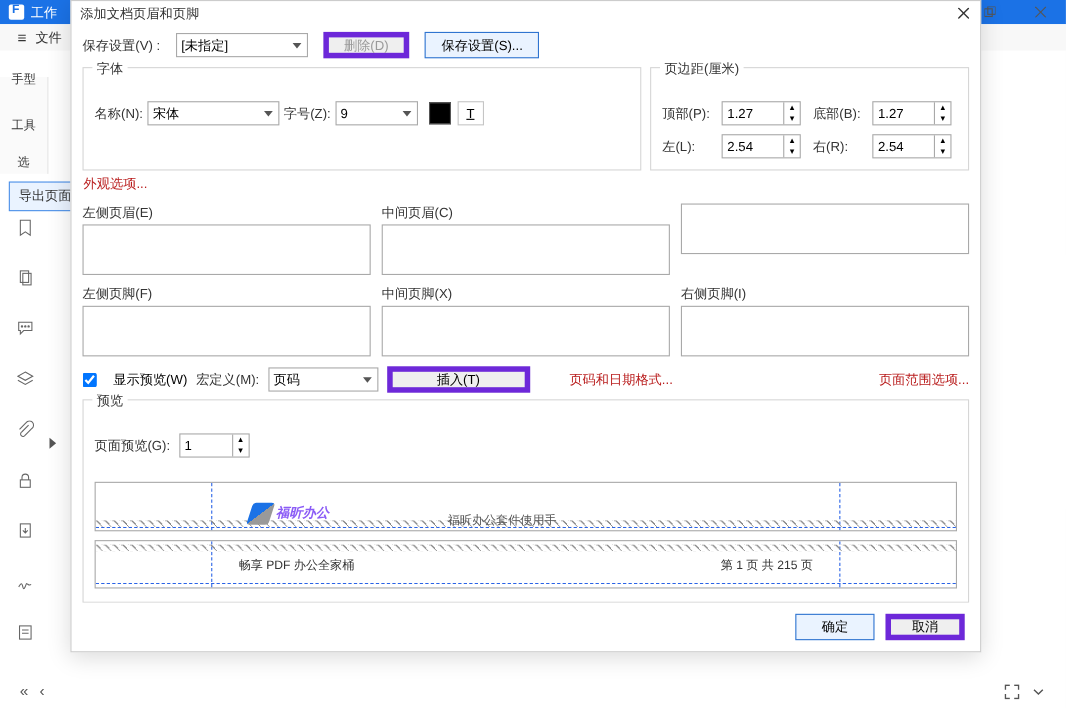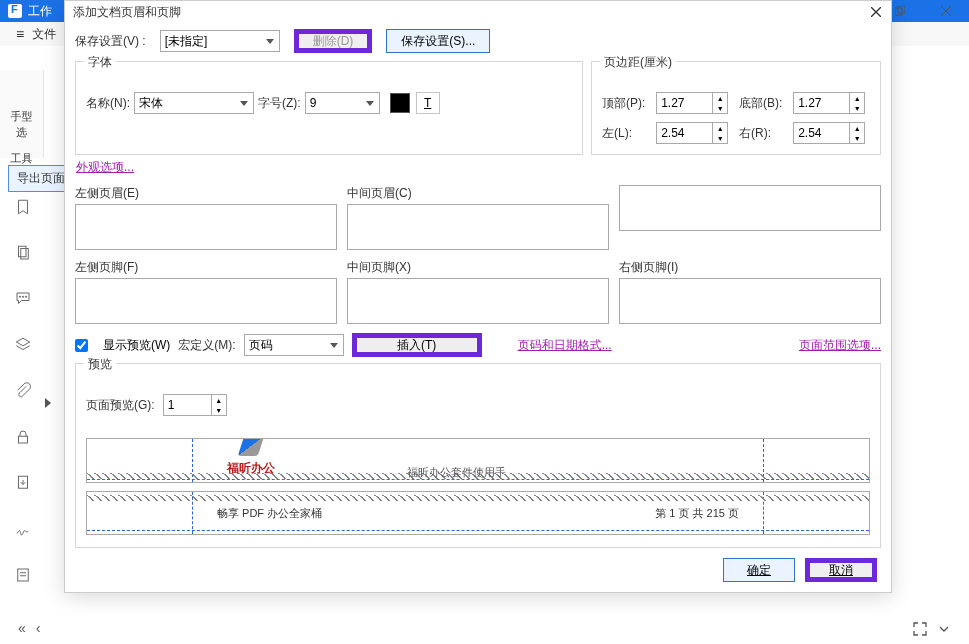--- a/index.html
+++ b/index.html
@@ -9,21 +9,21 @@
     .app-bg { position: absolute; inset: 0; background: #fff; }
     .app-titlebar { position: absolute; top: 0; left: 0; right: 0; height: 22px; background: #1b72e6; color: #fff; display: flex; align-items: center; padding-left: 8px; }
     .app-titlebar .f-icon { width: 14px; height: 14px; background: #fff; margin-right: 6px; display: inline-block; border-radius:2px; position:relative;}
     .app-titlebar .f-icon::before { content:"F"; position:absolute; left:3px; top:-1px; color:#1b72e6; font-weight:bold; font-size:11px;}
     .app-wincontrols { position: absolute; right: 0; top: 0; display: flex; }
     .app-wincontrol { width: 46px; height: 22px; display: flex; align-items: center; justify-content: center; color: #555; }
     .app-wincontrol svg { width: 10px; height: 10px; stroke: #555; stroke-width: 1; fill: none; }
     .app-menubar { position: absolute; top: 22px; left: 0; right: 0; height: 24px; background: #f8f8f8; display: flex; align-items: center; padding-left: 16px; color: #333; }
     .app-menubar .menu-icon { margin-right: 8px; font-size: 14px; }
     .app-lefttool { position: absolute; left: 0; top: 70px; width: 44px; background: #fafafa; border-right: 1px solid #e5e5e5; padding-top: 10px; display: flex; flex-direction: column; align-items: center; }
-    .tool-btn { width: 36px; height: 40px; display: flex; flex-direction: column; align-items: center; justify-content: space-between; color: #333; margin-bottom: 4px; cursor: pointer; gap: 28px; }
+    .tool-btn { width: 36px; height: 40px; display: flex; flex-direction: column; align-items: center; justify-content: flex-end; color: #333; margin-bottom: 4px; cursor: pointer; gap: 28px; }
     .tool-btn svg { width: 20px; height: 20px; stroke: #333; fill: none; stroke-width: 1.3; }
     .tool-label { font-size: 11px; margin-top: 2px; line-height: 1.1; text-align: center; }
     .side-icons { position: absolute; left: 0; top: 195px; width: 36px; display: flex; flex-direction: column; align-items: center; gap: 22px; padding-left: 10px; }
     .side-icons .si { width: 24px; height: 24px; display: flex; align-items: center; justify-content: center; cursor: pointer; }
     .side-icons svg { width: 18px; height: 18px; stroke: #666; fill: none; stroke-width: 1.3; }
     .bg-tab { position: absolute; left: 8px; top: 165px; padding: 4px 8px; border: 1px solid #4b8fe8; background: #eaf3ff; color: #333; font-size: 12px; }
     .bottom-arrows { position:absolute; bottom:8px; left:18px; display:flex; gap:10px; align-items:center;}
     .bottom-arrows span { font-size:14px; color:#555;}
     .bottom-expand { position:absolute; bottom:8px; right:18px; display:flex; gap:10px; align-items:center;}
     .bottom-expand svg { width:14px; height:14px; stroke:#555; fill:none; stroke-width:1.3;}
@@ -37,21 +37,21 @@
     .dlg-close svg { width: 10px; height: 10px; stroke: #333; stroke-width: 1.3; }
     .dlg-body { flex: 1; padding: 6px 10px 0 10px; display: flex; flex-direction: column; overflow: hidden; justify-content: space-between; }
 
     .row { display: flex; align-items: center; }
     .lbl { color: #333; }
     .combo { height: 22px; border: 1px solid #a9a9a9; background: #fff; display: flex; align-items: center; padding: 0 4px; position: relative; }
     .combo::after { content: ""; position: absolute; right: 5px; top: 8px; width: 0; height: 0; border-left: 4px solid transparent; border-right: 4px solid transparent; border-top: 5px solid #555; }
     .btn { height: 24px; border: 5px solid #6d28d9; background: #efefef; padding: 0 14px; display: flex; align-items: center; cursor: pointer; }
     .btn.cta { border: 1px solid #2f74d0; background: #eaf3ff; }
     .btn.disabled { color: #9a9a9a; }
-    .link { color: #a21caf; text-decoration: underline; cursor: pointer; }
+    .link { color: #b91c1c; cursor: pointer; }
 
     .group { border: 1px solid #d6d6d6; position: relative; padding: 30px 10px 10px 10px; }
     .group-title { position: absolute; top: -8px; left: 8px; background: #fff; padding: 0 4px; color: #333; }
 
     .top-row { gap: 14px; margin-bottom: 8px; }
     .save-combo { width: 120px; }
 
     .font-margin-row { display: flex; gap: 8px; margin-bottom: 8px; }
     .group-font { flex: 1; }
     .group-margin { width: 290px; }
@@ -77,24 +77,24 @@
 
     .preview-group { flex: 1; display: flex; flex-direction: column; gap: 14px; }
     .preview-header { margin-bottom: 6px; }
     .page-spin { width: 64px; }
     .preview-area { flex: 1; border: 0; display: flex; flex-direction: column; gap: 8px; padding: 2px 0px; }
     .preview-page { border: 1px solid #a9a9a9; position: relative; flex:1; background: #fff; overflow: hidden; }
     .margin-line-h { position: absolute; left: 0; right: 0; border-top: 1px dashed #2a63e6; }
     .margin-line-v { position: absolute; top: 0; bottom: 0; border-left: 1px dashed #2a63e6; }
     .wavy { position: absolute; left: 0; right: 0; height: 6px; background-image: linear-gradient(45deg, transparent 0, transparent 40%, #888 40%, #888 50%, transparent 50%, transparent 90%, #888 90%, #888 100%); background-size: 8px 6px; }
     .preview-text { position: absolute; font-size: 11px; color: #333; }
-    .logo { position: absolute; left: 140px; bottom: 5px; font-size: 18px; font-weight: 900; color: #b91c1c; display:flex; align-items:center; gap:4px;flex-direction:column;}
+    .logo { position: absolute; left: 140px; bottom: 5px; font-size: 18px; font-weight: 900; font-style: italic; color: #8b5cf6; display:flex; align-items:center; gap:4px;}
     .logo .lg { width:20px; height:20px; display:inline-block; background: linear-gradient(135deg,#1b72e6 0,#1b72e6 50%,#999 50%); transform: skewX(-18deg); border-radius:3px;}
 
-    .dlg-footer { height: 44px; display: flex; align-items: center; justify-content: flex-end; gap: 10px; padding: 0 14px; text-decoration: underline; }
+    .dlg-footer { height: 44px; display: flex; align-items: center; justify-content: flex-end; gap: 10px; padding: 0 14px; }
     .dlg-footer .btn { width: 72px; justify-content: center; }
   </style>
 </head>
 <body>
 
 <div class="app-bg">
   <div class="app-titlebar">
     <span class="f-icon"></span>
     <span>工作</span>
   </div>

